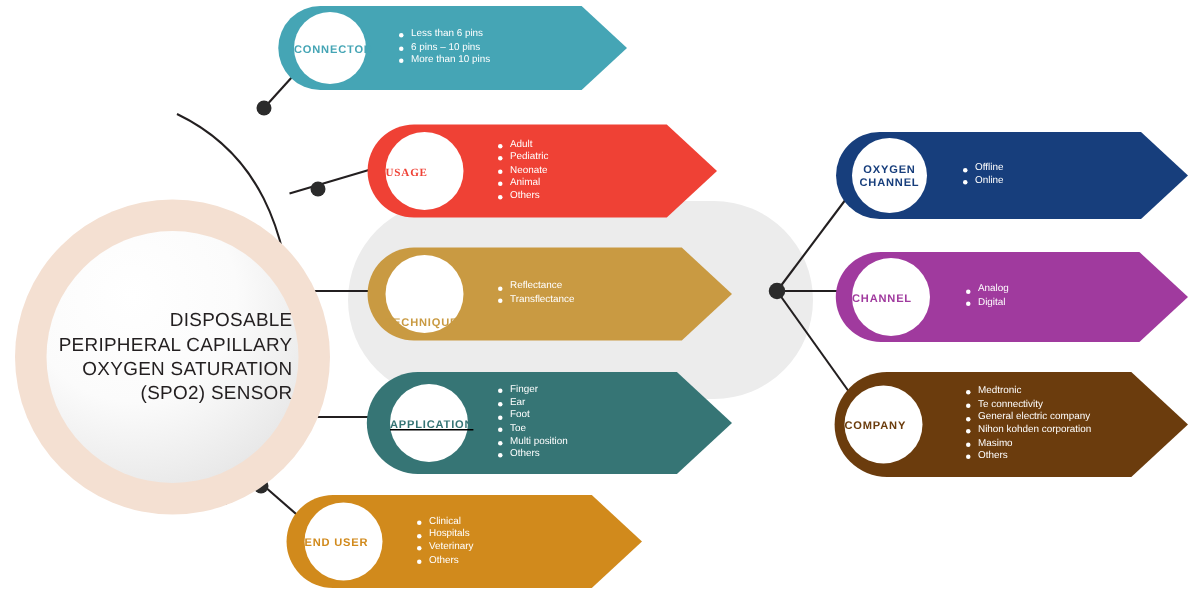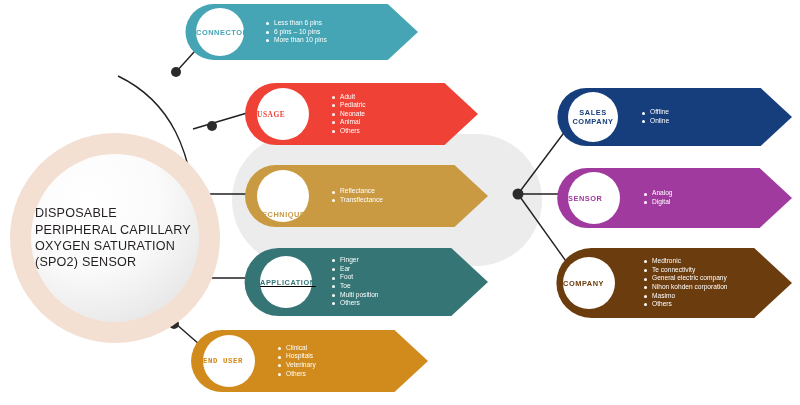--- a/index.html
+++ b/index.html
@@ -7,21 +7,21 @@
        font-family:"Liberation Sans","DejaVu Sans",sans-serif;}
   #stage{position:relative;width:800px;height:405px;background:#fff;}
 
   
   .hub-ring{position:absolute;left:10px;top:133px;width:210px;height:210px;
             border-radius:50%;background:#f4e0d2;}
   .hub-inner{position:absolute;left:31px;top:154px;width:168px;height:168px;
              border-radius:50%;
              background:radial-gradient(circle at 34% 26%,#ffffff 0%,#fbfbfb 42%,#e9e9e9 78%,#d9d9d9 100%);
              display:flex;align-items:center;justify-content:center;}
-  .hub-text{width:160px;text-align:left;font-size:12.6px;line-height:16.4px;
+  .hub-text{width:160px;text-align:right;font-size:12.6px;line-height:16.4px;
             color:#231f20;letter-spacing:.2px;}
 
   
   .blob{position:absolute;left:232px;top:134px;width:310px;height:132px;
         background:#ececec;border-radius:70px;}
 
   
   #wires{position:absolute;left:0;top:0;width:800px;height:405px;}
 
   
@@ -125,47 +125,47 @@
           <li>Toe</li>
           <li>Multi position</li>
           <li>Others</li>
         </ul>
       </div>
       <div class="band" style="left: 196px; top: 330px; width: 232px;">
         <svg width="232" height="62">
           <path d="M 26.04 0 L 198.51999999999998 0 L 232 31 L 198.51999999999998 62 L 26.04 62 A 26.04 26.04 0 0 1 26.04 0 Z" fill="#d18a1c"></path>
         </svg>
         <div class="disc" style="width: 52px; height: 52px; left: 7px; top: 5px;">
-          <span style="color: rgb(209, 138, 28); font-family: Liberation Mono, monospace;">END USER</span>
+          <span style="color: rgb(209, 138, 28);">END USER</span>
         </div>
         <ul style="left: 82px; top: 13.8px;">
           <li>Clinical</li>
           <li>Hospitals</li>
           <li>Veterinary</li>
           <li>Others</li>
         </ul>
       </div>
       <div class="band" style="left: 562px; top: 88px; width: 230px;">
         <svg width="230" height="58">
           <path d="M 24.36 0 L 198.68 0 L 230 29 L 198.68 58 L 24.36 58 A 24.36 24.36 0 0 1 24.36 0 Z" fill="#173e7c"></path>
         </svg>
         <div class="disc" style="width: 50px; height: 50px; left: 6px; top: 4px;">
-          <span style="color: rgb(23, 62, 124);">SALES COMPANY</span>
+          <span style="color: rgb(23, 62, 124);">OXYGEN CHANNEL</span>
         </div>
         <ul style="left: 80px; top: 20.4px;">
           <li>Offline</li>
           <li>Online</li>
         </ul>
       </div>
       <div class="band" style="left: 562px; top: 168px; width: 230px;">
         <svg width="230" height="60">
           <path d="M 25.2 0 L 197.6 0 L 230 30 L 197.6 60 L 25.2 60 A 25.2 25.2 0 0 1 25.2 0 Z" fill="#a03a9e"></path>
         </svg>
         <div class="disc" style="width: 52px; height: 52px; left: 6px; top: 4px;">
-          <span style="color: rgb(160, 58, 158);">SENSOR</span>
+          <span style="color: rgb(160, 58, 158);">CHANNEL</span>
         </div>
         <ul style="left: 82px; top: 21.4px;">
           <li>Analog</li>
           <li>Digital</li>
         </ul>
       </div>
       <div class="band" style="left: 562px; top: 248px; width: 230px;">
         <svg width="230" height="70">
           <path d="M 29.4 0 L 192.2 0 L 230 35 L 192.2 70 L 29.4 70 A 29.4 29.4 0 0 1 29.4 0 Z" fill="#6b3c0d"></path>
         </svg>

